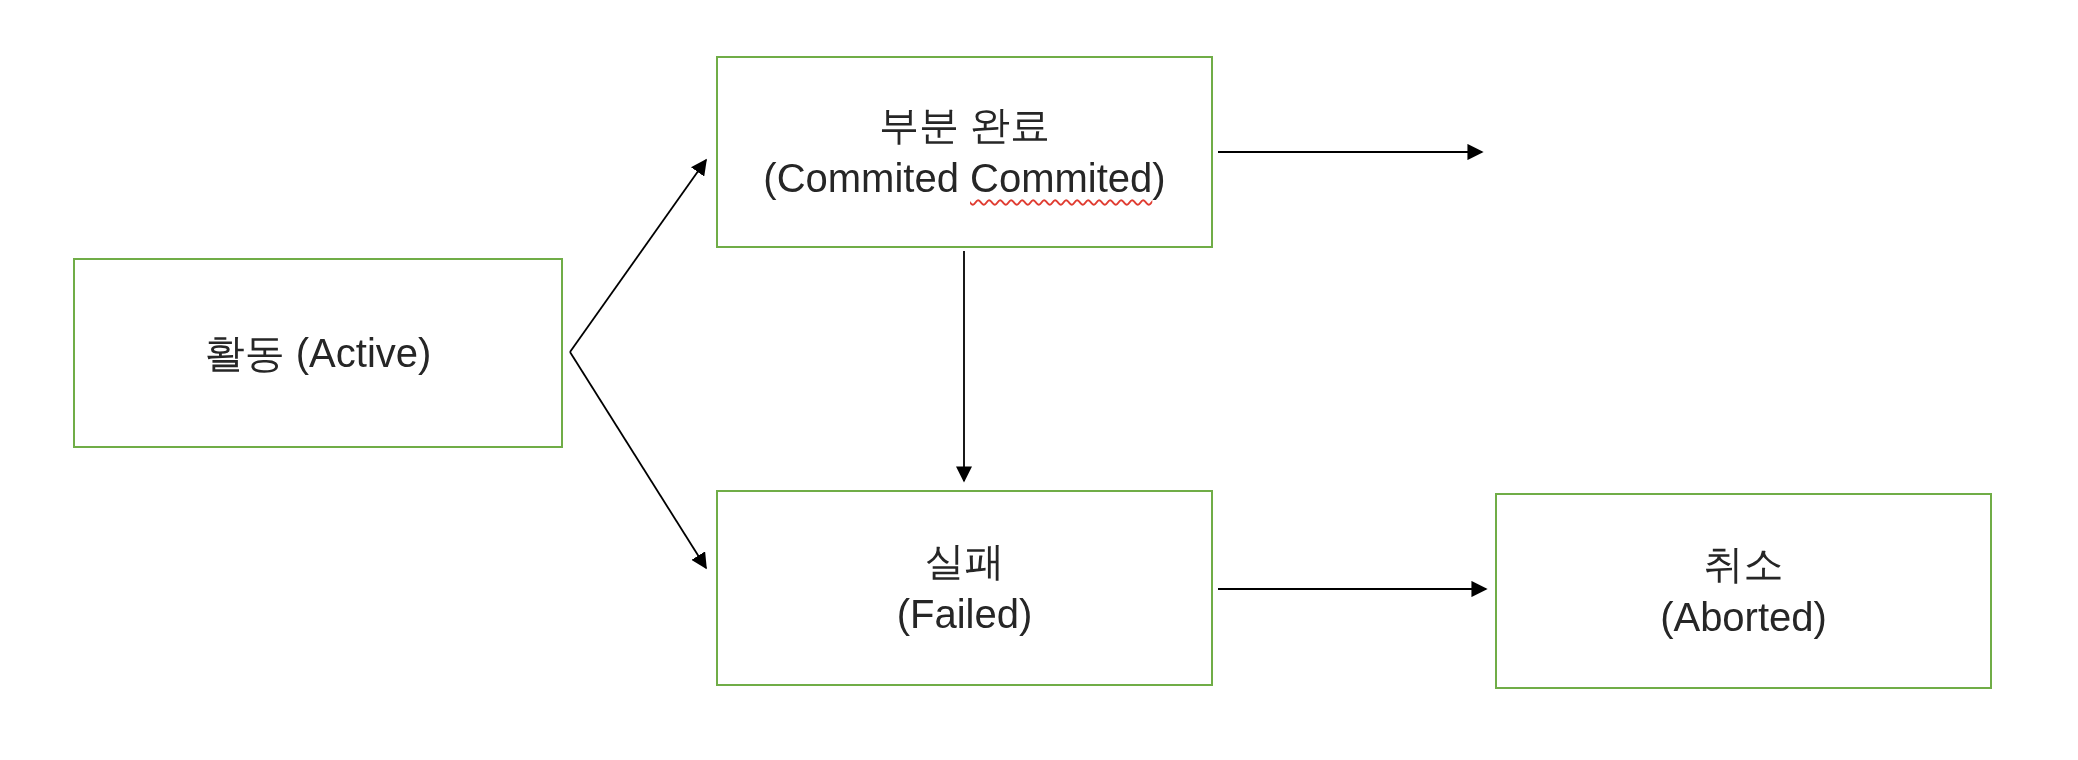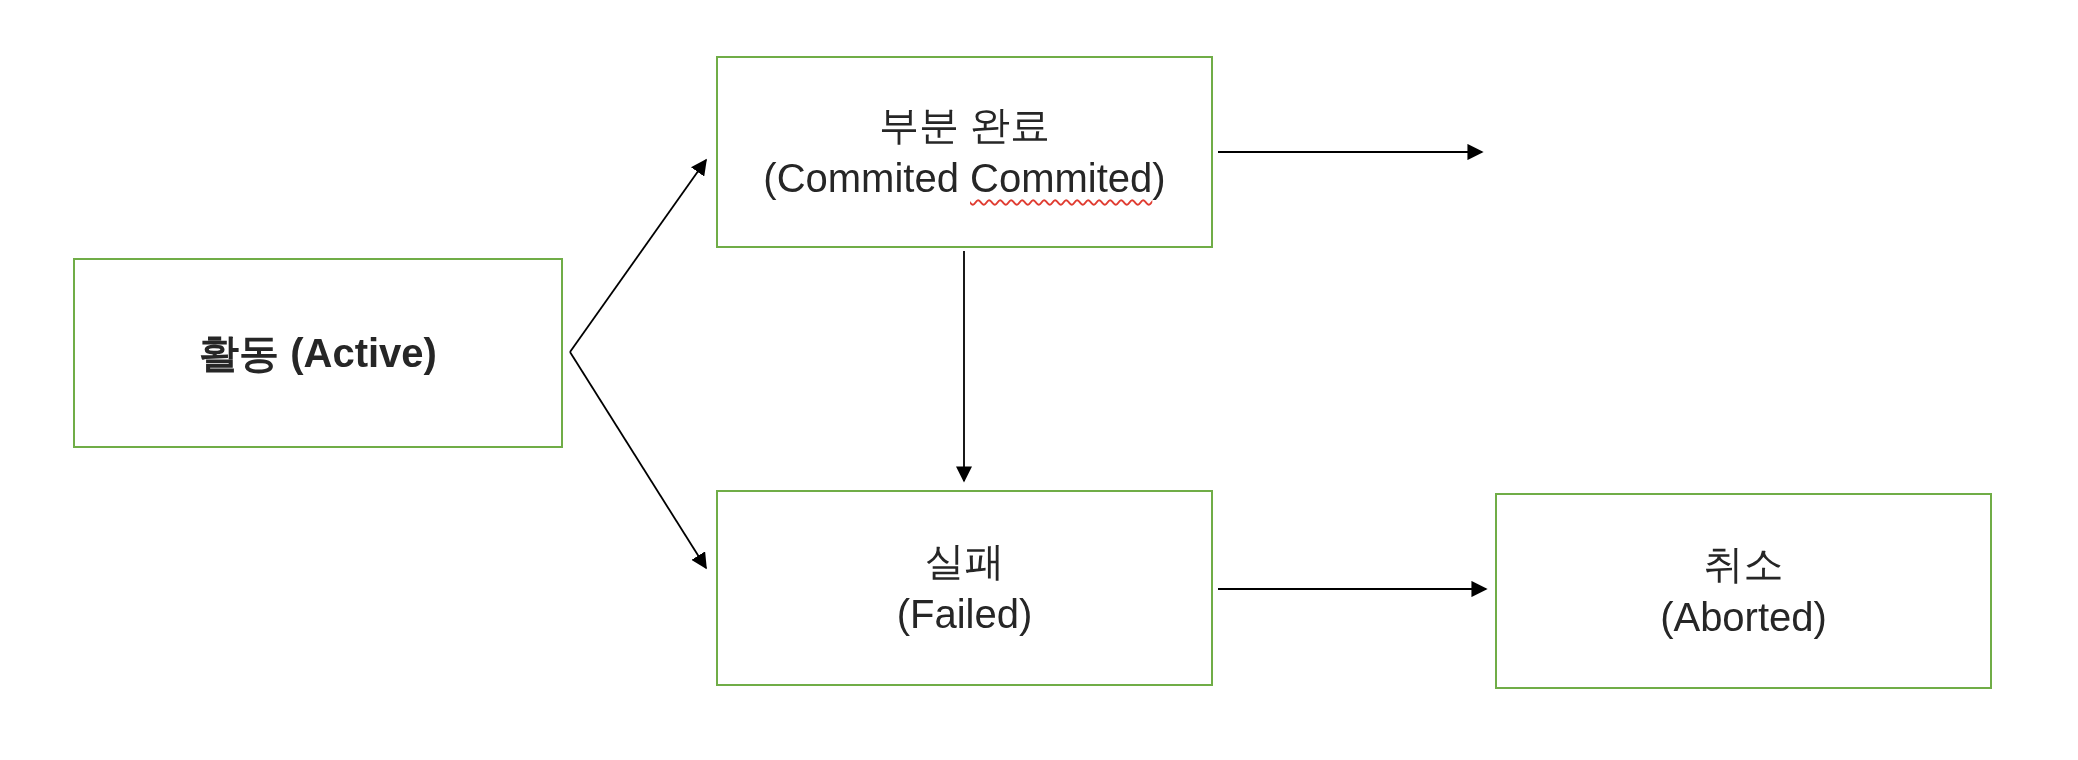--- a/index.html
+++ b/index.html
@@ -32,21 +32,21 @@
     border: 2px solid var(--node-border);
     display: flex;
     flex-direction: column;
     align-items: center;
     justify-content: center;
     text-align: right;
     color: var(--text);
     font-size: 40px;
     line-height: 1.32;
   }
-  .pos-active              { left: 73px;   top: 258px; width: 490px; height: 190px; font-weight: bold; }
+  .pos-active              { left: 73px;   top: 258px; width: 490px; height: 190px; }
   .pos-partially-committed { left: 716px;  top: 56px;  width: 497px; height: 192px; }
   .pos-committed           { left: 1491px; top: 56px;  width: 497px; height: 190px; }
   .pos-failed              { left: 716px;  top: 490px; width: 497px; height: 196px; }
   .pos-aborted             { left: 1495px; top: 493px; width: 497px; height: 196px; }
   .misspelled {
     text-decoration: underline;
     text-decoration-style: wavy;
     text-decoration-color: var(--misspell-underline);
     text-decoration-thickness: 1.5px;
     text-underline-offset: 7px;

